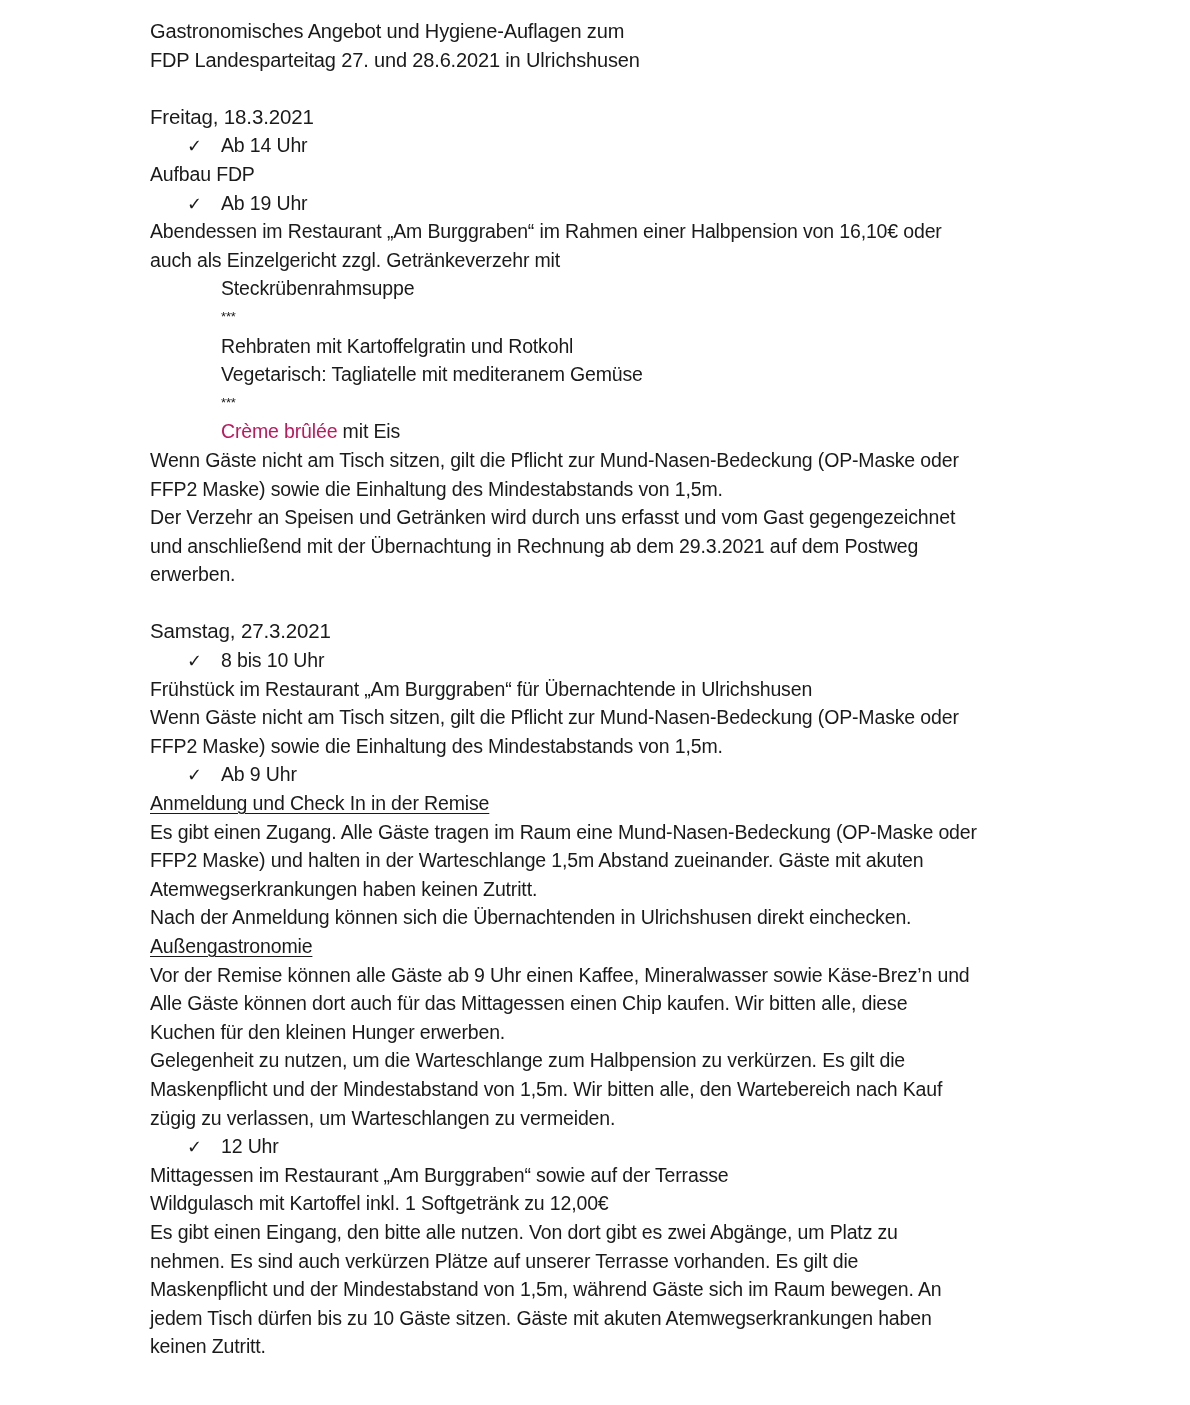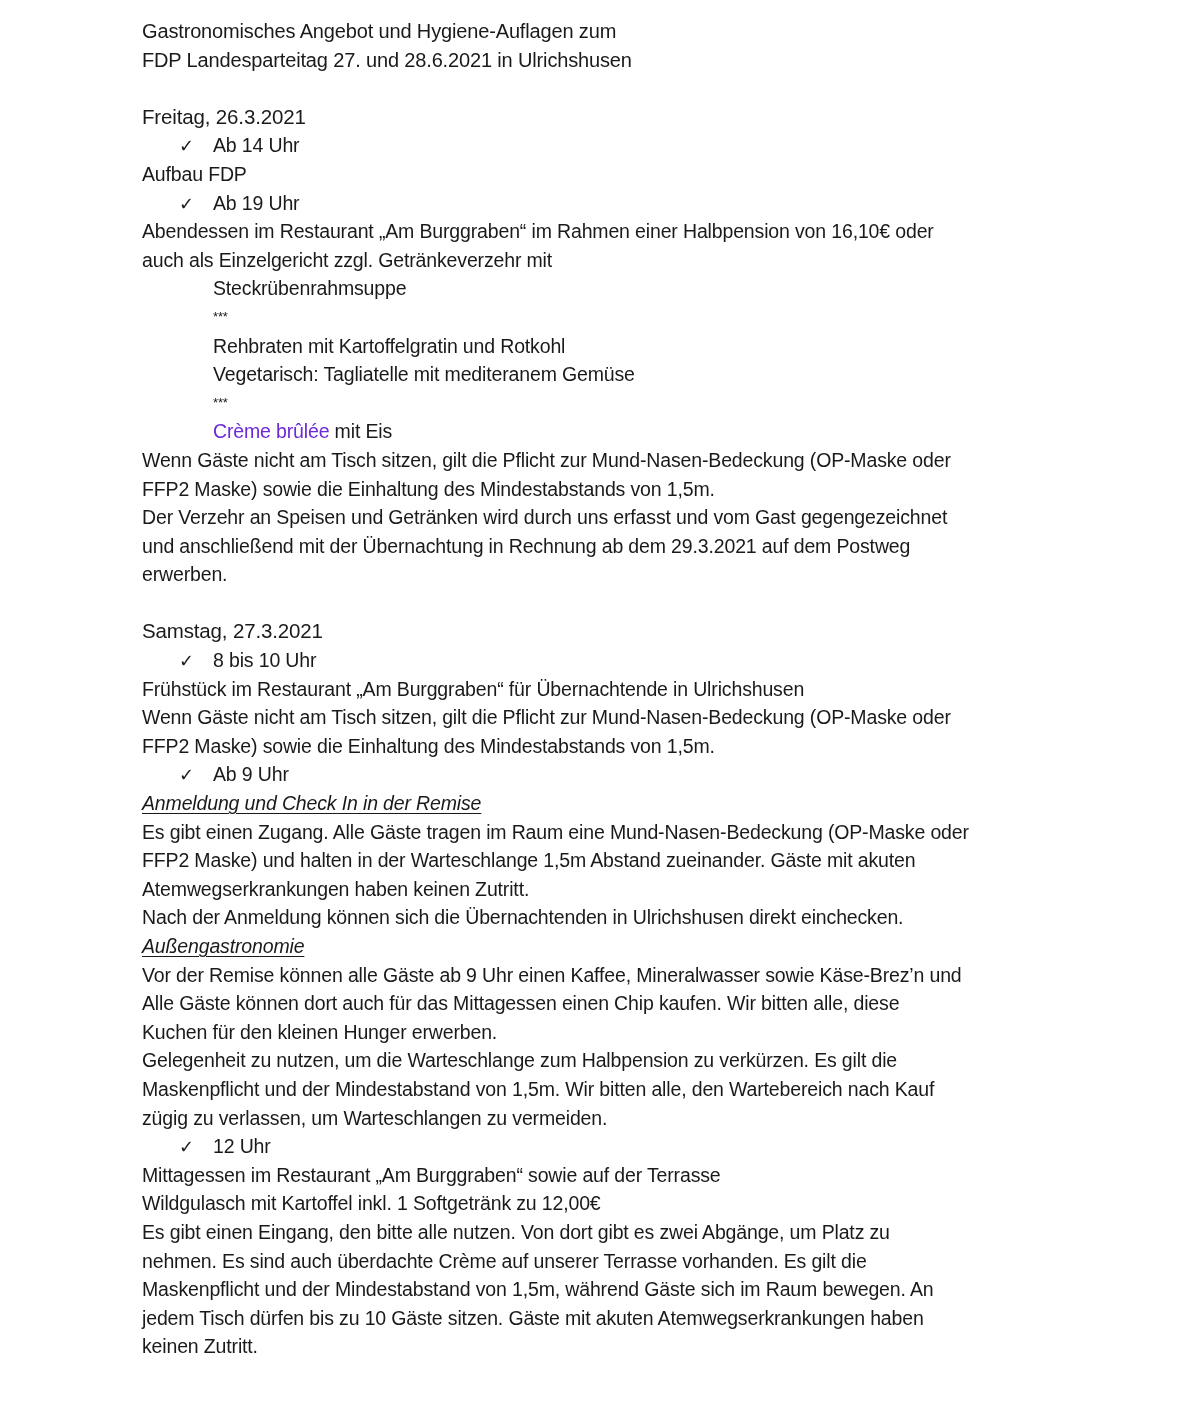--- a/index.html
+++ b/index.html
@@ -6,21 +6,21 @@
     body {
       width: 1190px;
       height: 1405px;
       position: relative;
       overflow: hidden;
       font-family: "Liberation Sans", "DejaVu Sans", sans-serif;
       color: #1a1a1a;
     }
     .page {
       position: absolute;
-      left: 142px;
+      left: 150px;
       top: 17px;
       width: 920px;
     }
     .line {
       font-size: 19.5px;
       line-height: 28.6px;
       height: 28.6px;
       white-space: nowrap;
       letter-spacing: -0.15px;
     }
@@ -28,36 +28,36 @@
     .day { font-size: 20.5px; }
     .blank { height: 28.6px; }
     .check-line { padding-left: 37px; }
     .check {
       display: inline-block;
       width: 34px;
       font-size: 18px;
     }
     .indent { padding-left: 71px; }
     .stars { font-size: 13px; line-height: 28.6px; }
-    .underline { text-decoration: underline; text-underline-offset: 3px; text-decoration-thickness: 1px; font-style: italic; }
-    .gray { color: #6d28d9; }
+    .underline { text-decoration: underline; text-underline-offset: 3px; text-decoration-thickness: 1px; }
+    .gray { color: #be185d; }
   </style>
 </head>
 <body>
 
 <div class="page">
 
   <div class="title">
     <div class="line">Gastronomisches Angebot und Hygiene-Auflagen zum</div>
     <div class="line">FDP Landesparteitag 27. und 28.6.2021 in Ulrichshusen</div>
   </div>
 
   <div class="blank"></div>
 
-  <div class="line day">Freitag, 26.3.2021</div>
+  <div class="line day">Freitag, 18.3.2021</div>
 
   <div class="line check-line">
     <span class="check">✓</span><span>Ab 14 Uhr</span>
   </div>
   <div class="line">Aufbau FDP</div>
 
   <div class="line check-line">
     <span class="check">✓</span><span>Ab 19 Uhr</span>
   </div>
   <div class="line">Abendessen im Restaurant „Am Burggraben“ im Rahmen einer Halbpension von 16,10€ oder</div>
@@ -104,18 +104,18 @@
   <div class="line">Gelegenheit zu nutzen, um die Warteschlange zum Halbpension zu verkürzen. Es gilt die</div>
   <div class="line">Maskenpflicht und der Mindestabstand von 1,5m. Wir bitten alle, den Wartebereich nach Kauf</div>
   <div class="line">zügig zu verlassen, um Warteschlangen zu vermeiden.</div>
 
   <div class="line check-line">
     <span class="check">✓</span><span>12 Uhr</span>
   </div>
   <div class="line">Mittagessen im Restaurant „Am Burggraben“ sowie auf der Terrasse</div>
   <div class="line">Wildgulasch mit Kartoffel inkl. 1 Softgetränk zu 12,00€</div>
   <div class="line">Es gibt einen Eingang, den bitte alle nutzen. Von dort gibt es zwei Abgänge, um Platz zu</div>
-  <div class="line">nehmen. Es sind auch überdachte Crème auf unserer Terrasse vorhanden. Es gilt die</div>
+  <div class="line">nehmen. Es sind auch verkürzen Plätze auf unserer Terrasse vorhanden. Es gilt die</div>
   <div class="line">Maskenpflicht und der Mindestabstand von 1,5m, während Gäste sich im Raum bewegen. An</div>
   <div class="line">jedem Tisch dürfen bis zu 10 Gäste sitzen. Gäste mit akuten Atemwegserkrankungen haben</div>
   <div class="line">keinen Zutritt.</div>
 
 </div>
 
 </body></html>

